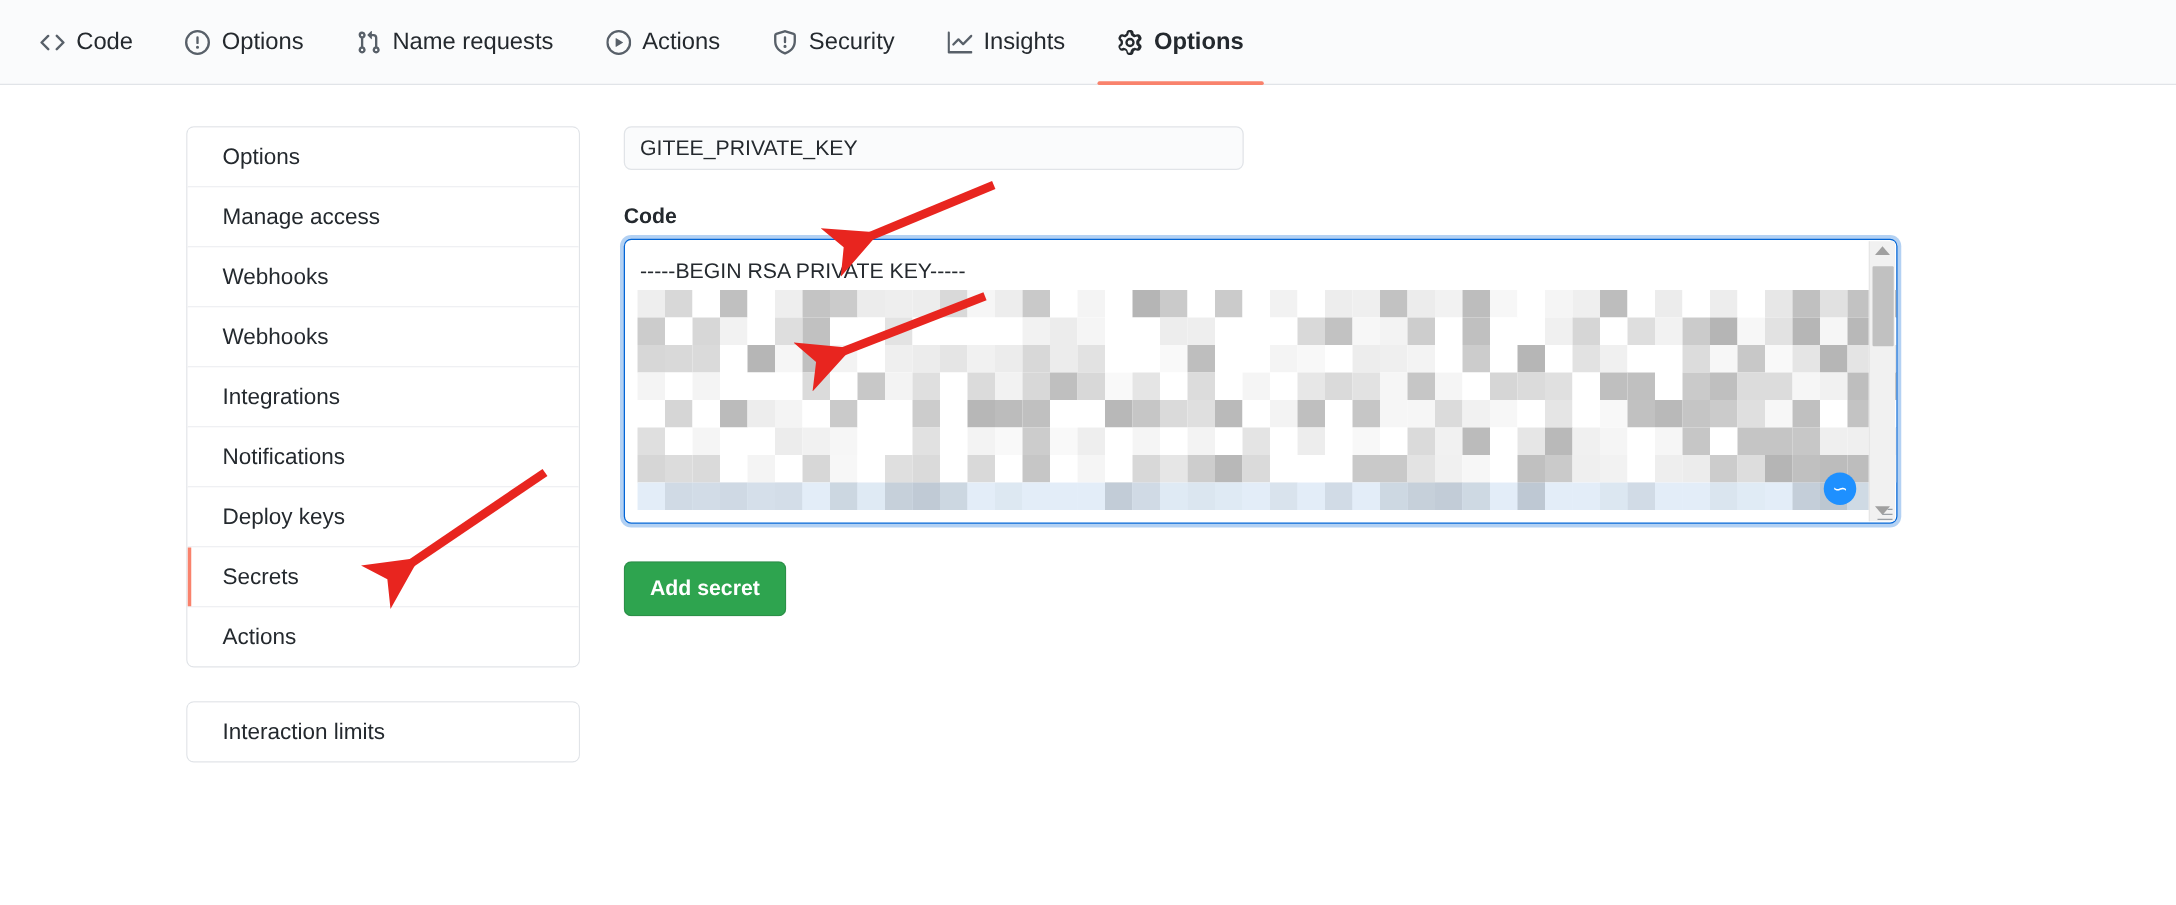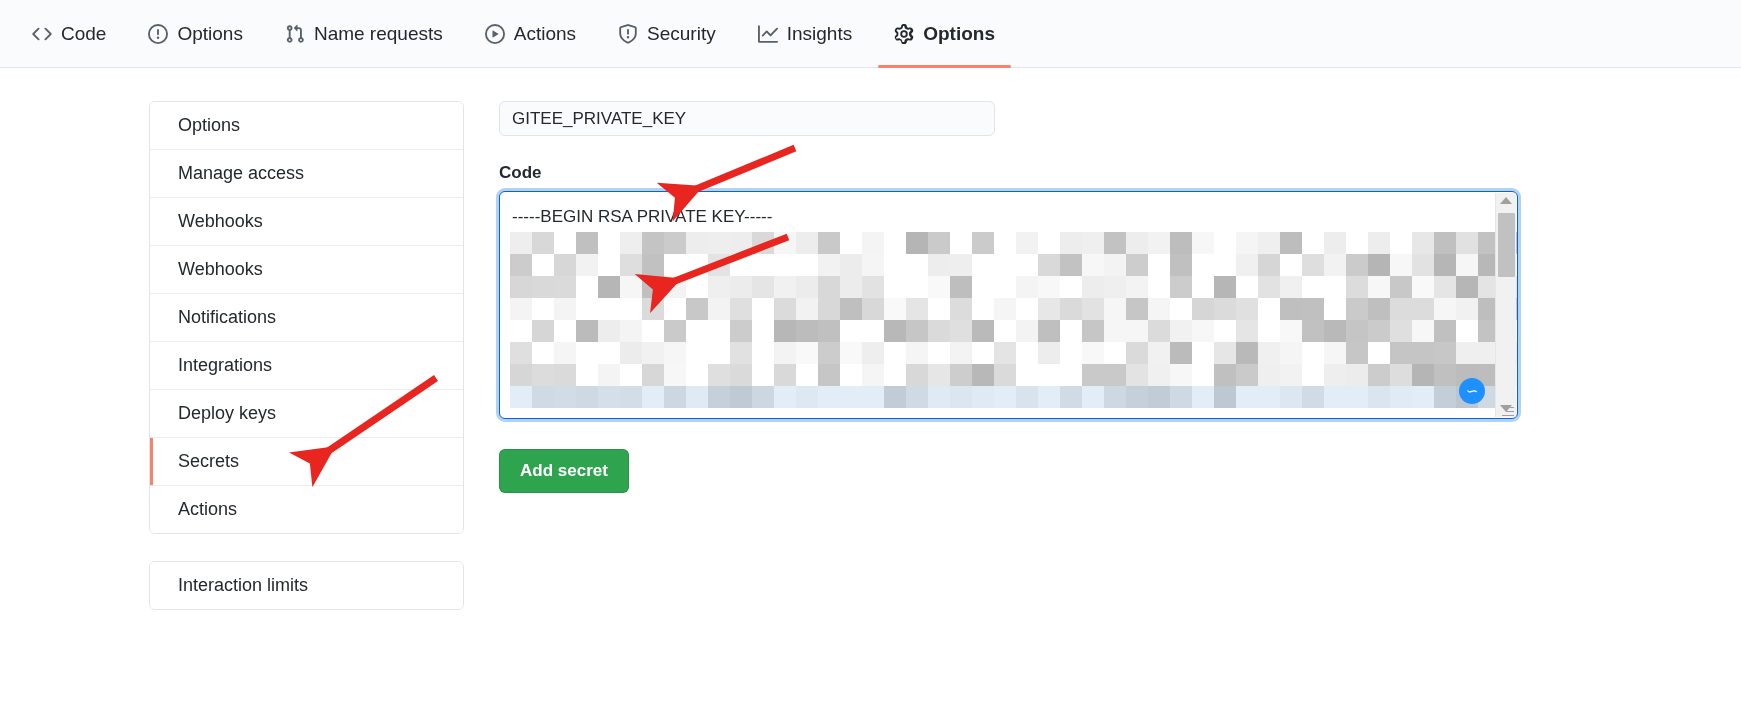--- a/index.html
+++ b/index.html
@@ -244,24 +244,24 @@
       <div class="menu-item">
         <span>Manage access</span>
       </div>
       <div class="menu-item">
         <span>Webhooks</span>
       </div>
       <div class="menu-item">
         <span>Webhooks</span>
       </div>
       <div class="menu-item">
+        <span>Integrations</span>
+      </div>
+      <div class="menu-item">
         <span>Notifications</span>
-      </div>
-      <div class="menu-item">
-        <span>Integrations</span>
       </div>
       <div class="menu-item">
         <span>Deploy keys</span>
       </div>
       <div class="menu-item selected">
         <span>Secrets</span>
       </div>
       <div class="menu-item">
         <span>Actions</span>
       </div>

